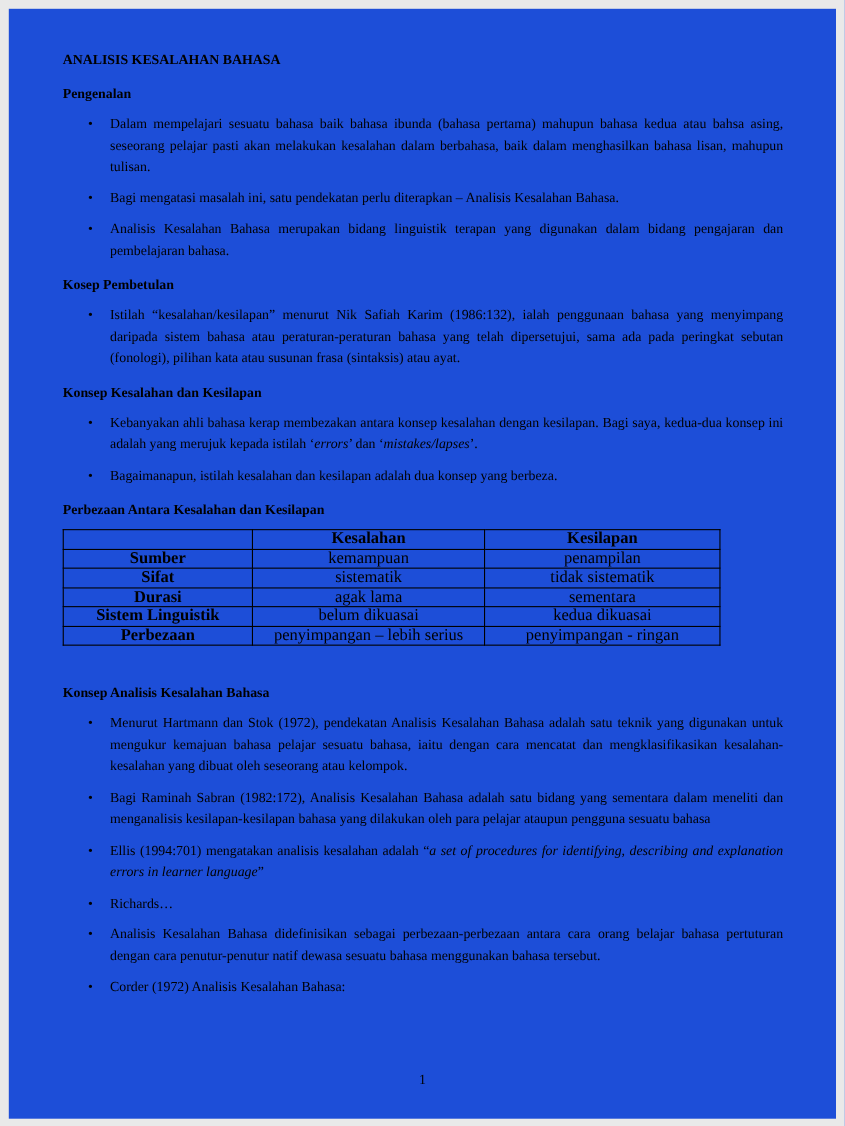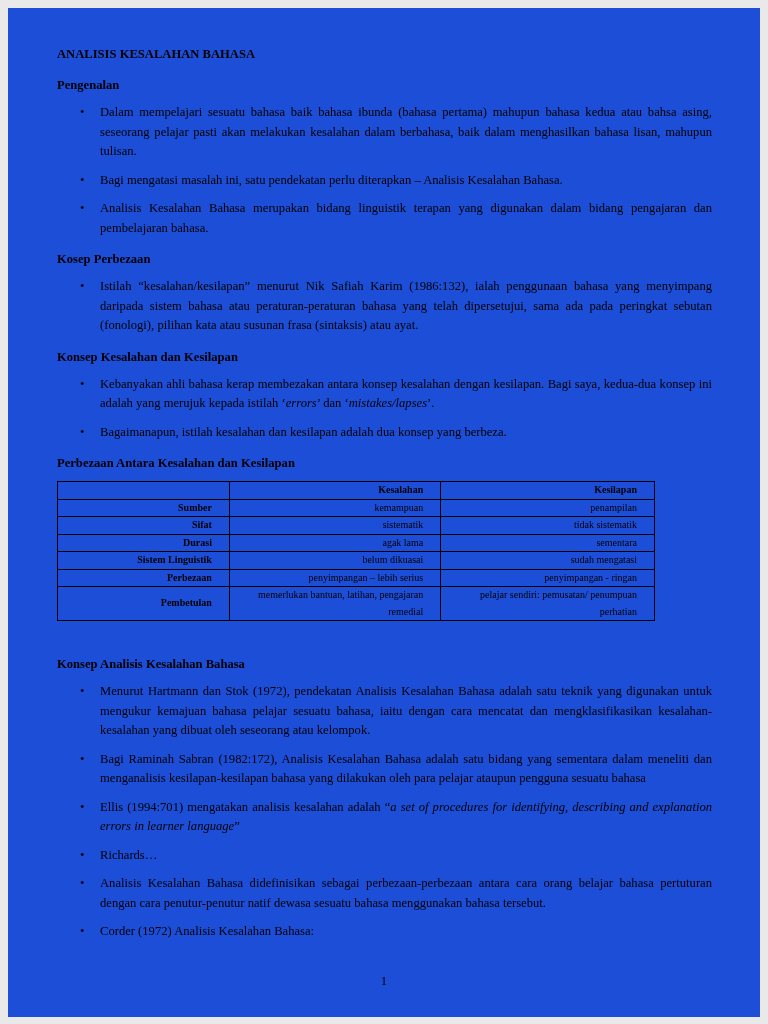--- a/index.html
+++ b/index.html
@@ -46,24 +46,24 @@
   }
   .b { font-weight: normal; }
   .i { font-style: italic; }
   table.cmp {
     width: 91.3%;
     border-collapse: collapse;
     margin: 5px 0 8px 0;
   }
   .cmp th, .cmp td {
     border: 1px solid #000;
-    font-size: 10px;
+    font-size: 15px;
     line-height: 16.5px;
-    padding: 0 17px;
-    text-align: right;
+    padding: 0 3px;
+    text-align: center;
     vertical-align: middle;
     font-weight: normal;
   }
   .cmp thead th { font-weight: bold; }
   .cmp td.rowlabel { font-weight: bold; }
   .table-gap { height: 14px; }
   .pagenum {
     position: absolute;
     bottom: 28px; left: 0;
     width: 100%;
@@ -76,21 +76,21 @@
 
 <div class="page">
   <div class="title">ANALISIS KESALAHAN BAHASA</div>
   <div id="sections">
       <div class="heading">Pengenalan</div>
       <ul class="bullets">
         <li><span class="bullet-glyph">•</span><span>Dalam mempelajari sesuatu bahasa baik bahasa ibunda (bahasa pertama) mahupun bahasa kedua atau bahsa asing, seseorang pelajar pasti akan melakukan kesalahan dalam berbahasa, baik dalam menghasilkan bahasa </span><span class="b">lisan</span><span>, mahupun </span><span class="b">tulisan</span><span>.</span></li>
         <li><span class="bullet-glyph">•</span><span>Bagi mengatasi masalah ini, satu pendekatan perlu diterapkan – Analisis Kesalahan Bahasa.</span></li>
         <li><span class="bullet-glyph">•</span><span>Analisis Kesalahan Bahasa merupakan bidang </span><span class="b">linguistik terapan</span><span> yang digunakan dalam bidang pengajaran dan pembelajaran bahasa.</span></li>
       </ul>
-      <div class="heading">Kosep Perbezaan</div>
+      <div class="heading">Kosep Pembetulan</div>
       <ul class="bullets">
         <li><span class="bullet-glyph">•</span><span>Istilah “kesalahan/kesilapan” menurut Nik Safiah Karim (1986:132), ialah penggunaan bahasa yang menyimpang daripada sistem bahasa atau peraturan-peraturan bahasa yang telah dipersetujui, sama ada pada </span><span class="b">peringkat sebutan</span><span> (fonologi), </span><span class="b">pilihan kata</span><span> atau </span><span class="b">susunan frasa</span><span> (sintaksis) atau </span><span class="b">ayat</span><span>.</span></li>
       </ul>
       <div class="heading">Konsep Kesalahan dan Kesilapan</div>
       <ul class="bullets">
         <li><span class="bullet-glyph">•</span><span>Kebanyakan ahli bahasa kerap membezakan antara konsep kesalahan dengan kesilapan. Bagi saya, kedua-dua konsep ini adalah yang merujuk kepada istilah ‘</span><span class="i">errors</span><span>’ dan ‘</span><span class="i">mistakes/lapses</span><span>’.</span></li>
         <li><span class="bullet-glyph">•</span><span>Bagaimanapun, istilah kesalahan dan kesilapan adalah dua konsep yang berbeza.</span></li>
       </ul>
       <div class="heading">Perbezaan Antara Kesalahan dan Kesilapan</div>
       <table class="cmp">
@@ -118,31 +118,26 @@
             <td>tidak sistematik</td>
           </tr>
           <tr>
             <td class="rowlabel">Durasi</td>
             <td>agak lama</td>
             <td>sementara</td>
           </tr>
           <tr>
             <td class="rowlabel">Sistem Linguistik</td>
             <td>belum dikuasai</td>
-            <td>sudah mengatasi</td>
+            <td>kedua dikuasai</td>
           </tr>
           <tr>
             <td class="rowlabel">Perbezaan</td>
             <td>penyimpangan – lebih serius</td>
             <td>penyimpangan - ringan</td>
-          </tr>
-          <tr>
-            <td class="rowlabel">Pembetulan</td>
-            <td>memerlukan bantuan, latihan, pengajaran remedial</td>
-            <td>pelajar sendiri: pemusatan/ penumpuan perhatian</td>
           </tr>
         </tbody>
       </table>
       <div class="table-gap"></div>
       <div class="heading">Konsep Analisis Kesalahan Bahasa</div>
       <ul class="bullets">
         <li><span class="bullet-glyph">•</span><span>Menurut Hartmann dan Stok (1972), pendekatan Analisis Kesalahan Bahasa adalah satu teknik yang digunakan untuk mengukur kemajuan bahasa pelajar sesuatu bahasa, iaitu dengan cara mencatat dan mengklasifikasikan kesalahan-kesalahan yang dibuat oleh seseorang atau kelompok.</span></li>
         <li><span class="bullet-glyph">•</span><span>Bagi Raminah Sabran (1982:172), Analisis Kesalahan Bahasa adalah satu bidang yang sementara dalam meneliti dan menganalisis kesilapan-kesilapan bahasa yang dilakukan oleh para pelajar ataupun pengguna sesuatu bahasa</span></li>
         <li><span class="bullet-glyph">•</span><span>Ellis (1994:701) mengatakan analisis kesalahan adalah “</span><span class="i">a set of procedures for identifying, describing and explanation errors in learner language</span><span>”</span></li>
         <li><span class="bullet-glyph">•</span><span>Richards…</span></li>

